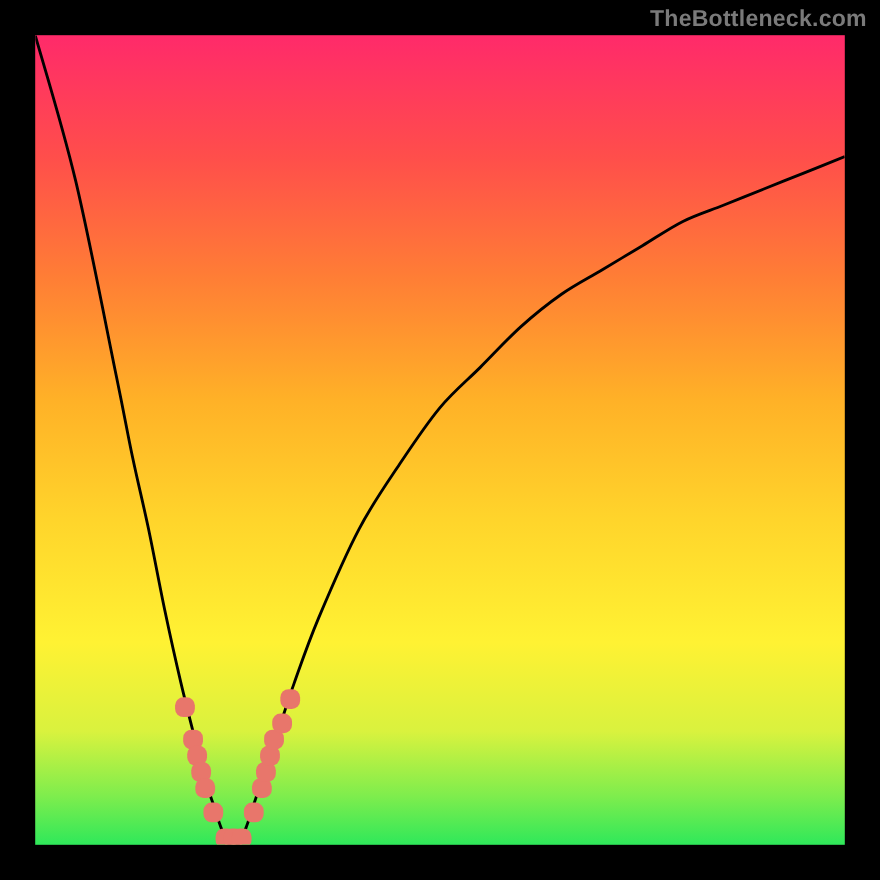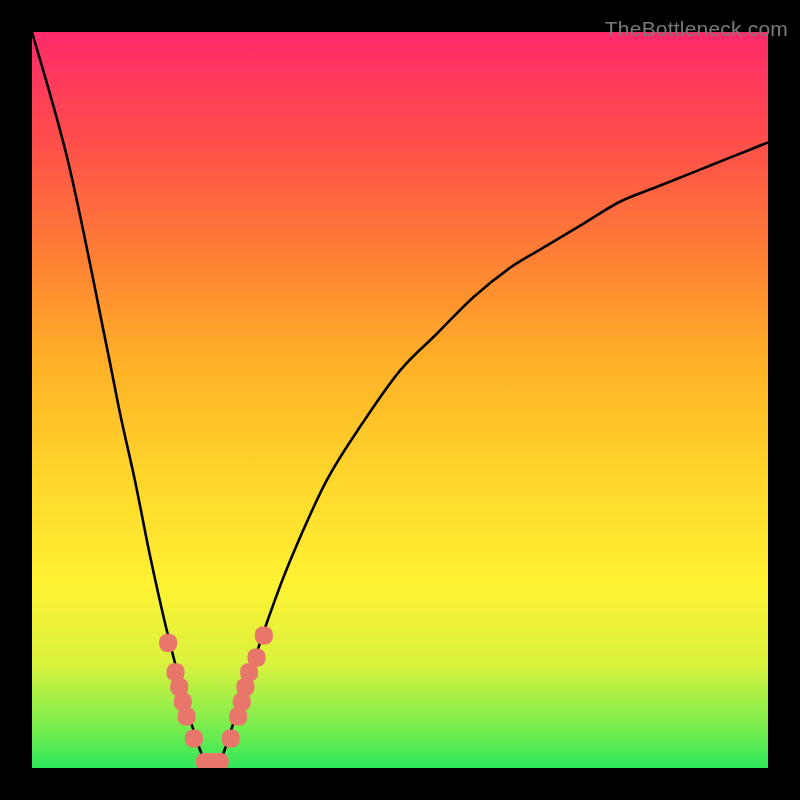--- a/index.html
+++ b/index.html
@@ -40,26 +40,26 @@
   }
   .plot svg {
     position: absolute;
     left: 0;
     top: 0;
     width: 736px;
     height: 736px;
   }
   .watermark {
     position: absolute;
-    top: 17px;
+    top: 6px;
     right: 12px;
     color: #7a7a7a;
     font-size: 21px;
     letter-spacing: 0.2px;
-    font-weight: 400;
+    font-weight: 700;
   }
 </style>
 </head>
 <body>
 
 <div class="outer">
   <div class="plot">
     <svg viewBox="0 0 736 736">
       <path id="curve-path" fill="none" stroke="#000" stroke-width="2.6" d="M 0.00 0.00 C 6.13 22.08, 24.53 80.96, 36.80 132.48 C 49.07 184.00, 65.01 267.41, 73.60 309.12 C 82.19 350.83, 83.41 359.41, 88.32 382.72 C 93.23 406.03, 98.13 425.65, 103.04 448.96 C 107.95 472.27, 112.85 499.25, 117.76 522.56 C 122.67 545.87, 127.57 567.95, 132.48 588.80 C 137.39 609.65, 143.52 632.96, 147.20 647.68 C 150.88 662.40, 152.11 668.53, 154.56 677.12 C 157.01 685.71, 159.47 691.84, 161.92 699.20 C 164.37 706.56, 166.83 715.15, 169.28 721.28 C 171.73 727.41, 174.19 733.55, 176.64 736.00 C 179.09 738.45, 181.55 738.45, 184.00 736.00 C 186.45 733.55, 188.91 727.41, 191.36 721.28 C 193.81 715.15, 196.27 706.56, 198.72 699.20 C 201.17 691.84, 202.40 688.16, 206.08 677.12 C 209.76 666.08, 215.89 647.68, 220.80 632.96 C 225.71 618.24, 229.39 605.97, 235.52 588.80 C 241.65 571.63, 247.79 553.23, 257.60 529.92 C 267.41 506.61, 282.13 472.27, 294.40 448.96 C 306.67 425.65, 318.93 408.48, 331.20 390.08 C 343.47 371.68, 355.73 353.28, 368.00 338.56 C 380.27 323.84, 392.53 314.03, 404.80 301.76 C 417.07 289.49, 429.33 276.00, 441.60 264.96 C 453.87 253.92, 466.13 244.11, 478.40 235.52 C 490.67 226.93, 502.93 220.80, 515.20 213.44 C 527.47 206.08, 539.73 198.72, 552.00 191.36 C 564.27 184.00, 576.53 175.41, 588.80 169.28 C 601.07 163.15, 613.33 159.47, 625.60 154.56 C 637.87 149.65, 650.13 144.75, 662.40 139.84 C 674.67 134.93, 686.93 130.03, 699.20 125.12 C 711.47 120.21, 729.87 112.85, 736.00 110.40"></path>
       <g id="markers-group">

